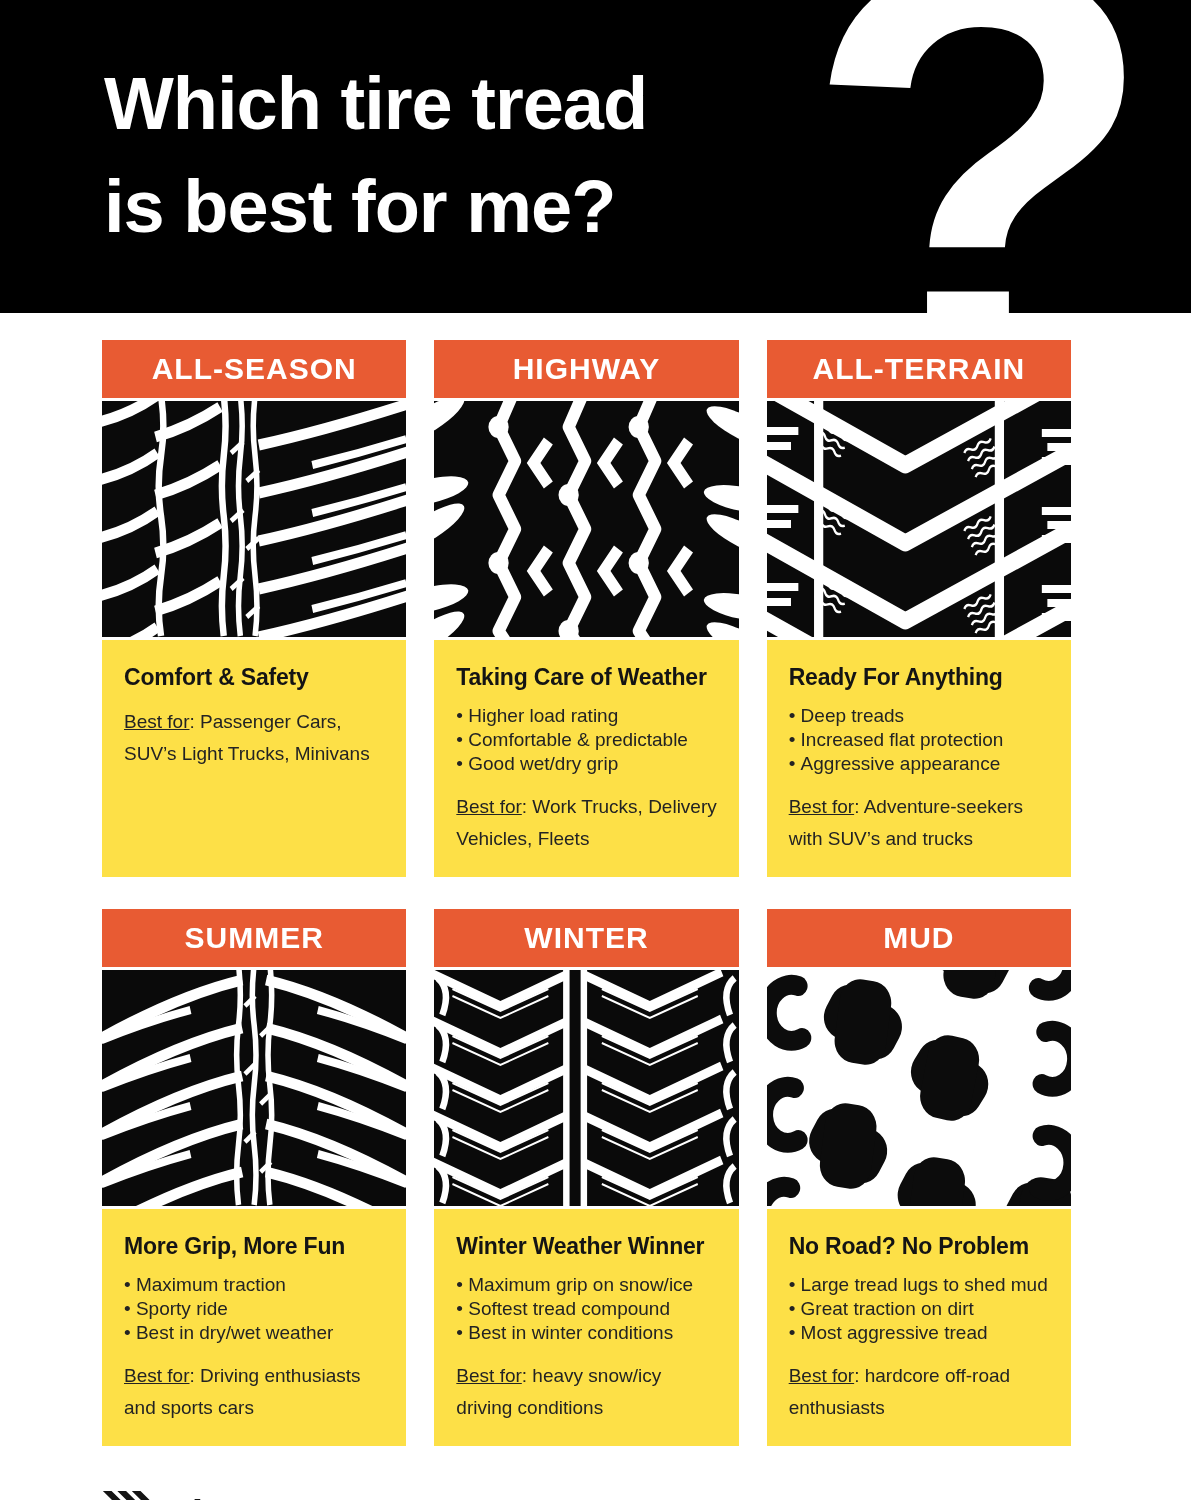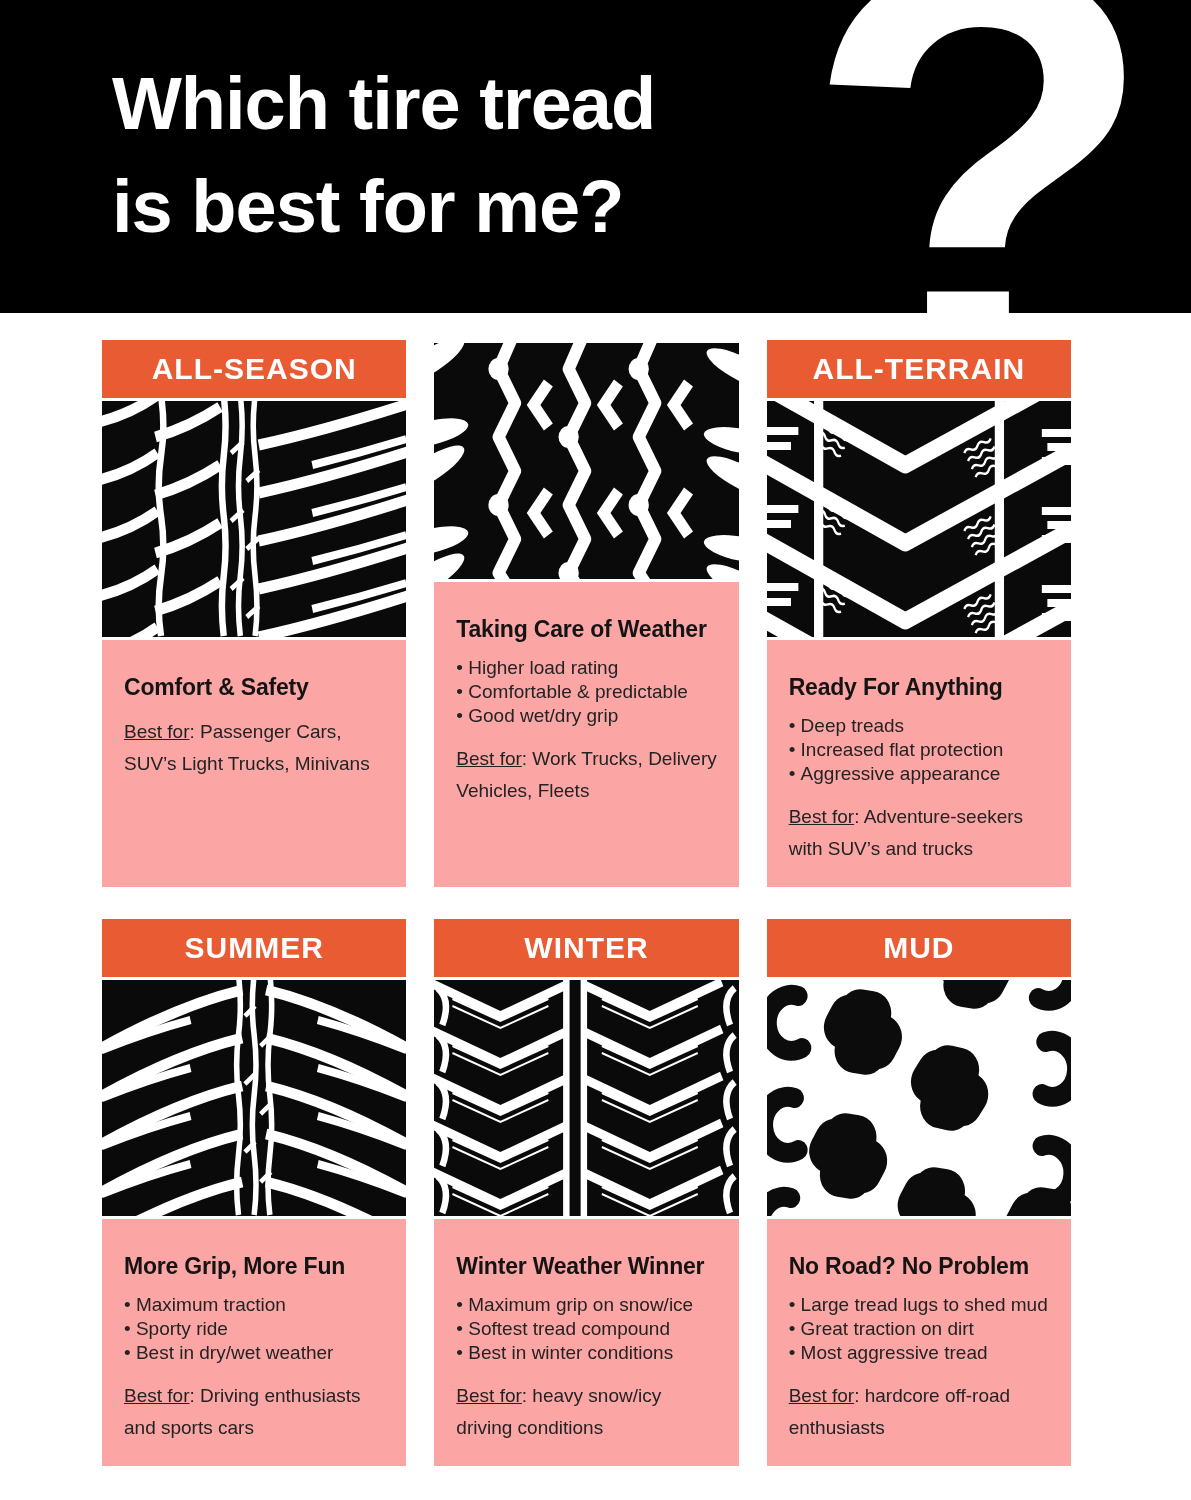--- a/index.html
+++ b/index.html
@@ -6,43 +6,43 @@
   html,body { margin:0; padding:0; }
   body {
     width:1191px; height:1500px; background:#ffffff; overflow:hidden;
     font-family:"Liberation Sans", sans-serif; color:#1d1d1d;
   }
   
   .hero {
     position:relative; height:313px; background:#000000; overflow:hidden;
   }
   .hero h1 {
-    position:absolute; left:112px; top:52px; margin:0;
+    position:absolute; left:104px; top:52px; margin:0;
     color:#ffffff; font-size:74px; font-weight:bold; line-height:103px;
     letter-spacing:-1px;
   }
   .qmark { position:absolute; top:0; right:52px; width:340px; height:313px; }
   .qmark text { fill:#ffffff; font-family:"Liberation Sans", sans-serif; font-weight:bold; }
   
   .grid {
     display:grid; grid-template-columns:1fr 1fr 1fr;
     column-gap:28px; row-gap:32px;
     margin:27px 120px 0 102px;
   }
   .card { display:flex; flex-direction:column; }
   .card-header {
     height:58px; background:#E85B33; color:#ffffff;
     display:flex; align-items:center; justify-content:center;
     font-size:30px; font-weight:bold; letter-spacing:1px;
   }
   .tread { height:236px; margin-top:3px; background:#0a0a0a; line-height:0; }
   .tread svg { display:block; width:100%; height:100%; }
   .panel {
-    margin-top:3px; background:#fca5a5; flex:1;
-    padding:34px 20px 22px 22px;
+    margin-top:3px; background:#fde047; flex:1;
+    padding:24px 20px 22px 22px;
   }
   .panel h3 { margin:0 0 13px 0; font-size:23px; color:#141414; letter-spacing:-0.2px; }
   .panel ul { list-style:none; margin:0; padding:0; }
   .panel li { font-size:19px; line-height:24px; color:#232323; }
   .panel li::before { content:"\2022\00a0"; }
   .best { margin:15px 0 0 0; font-size:19px; line-height:32px; color:#232323; }
   .best .u { text-decoration:underline; }
   
   .footer { display:flex; align-items:center; gap:14px; margin:42px 0 0 100px; }
   .brand { font-size:41px; font-weight:bold; color:#141414; letter-spacing:-0.5px; }
@@ -103,20 +103,21 @@
         </g>
       </svg>
     </div>
     <div class="panel">
       <h3>Comfort &amp; Safety</h3>
       <p class="best"><span class="u">Best for</span><span>: Passenger Cars, SUV’s Light Trucks, Minivans</span></p>
     </div>
   </section>
 
   <section class="card">
+    <div class="card-header">HIGHWAY</div>
     <div class="tread">
       <svg viewBox="0 0 330 236" preserveAspectRatio="none">
         <rect width="330" height="236" fill="#0a0a0a"></rect>
         <g stroke="#fff" fill="none" stroke-width="13" stroke-linejoin="round" stroke-linecap="round">
           <path d="M86,-8 L70,26 L88,60 L70,94 L88,128 L70,162 L88,196 L70,230 L80,244"></path>
           <path d="M162,-8 L146,26 L164,60 L146,94 L164,128 L146,162 L164,196 L146,230 L156,244"></path>
           <path d="M238,-8 L222,26 L240,60 L222,94 L240,128 L222,162 L240,196 L222,230 L232,244"></path>
         </g>
         <g fill="#fff">
           <circle cx="70" cy="26" r="11"></circle>

